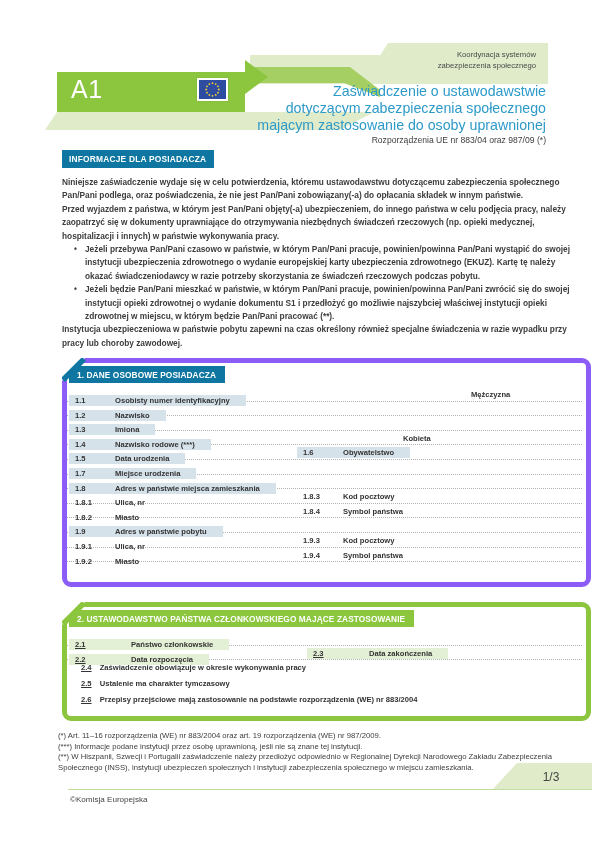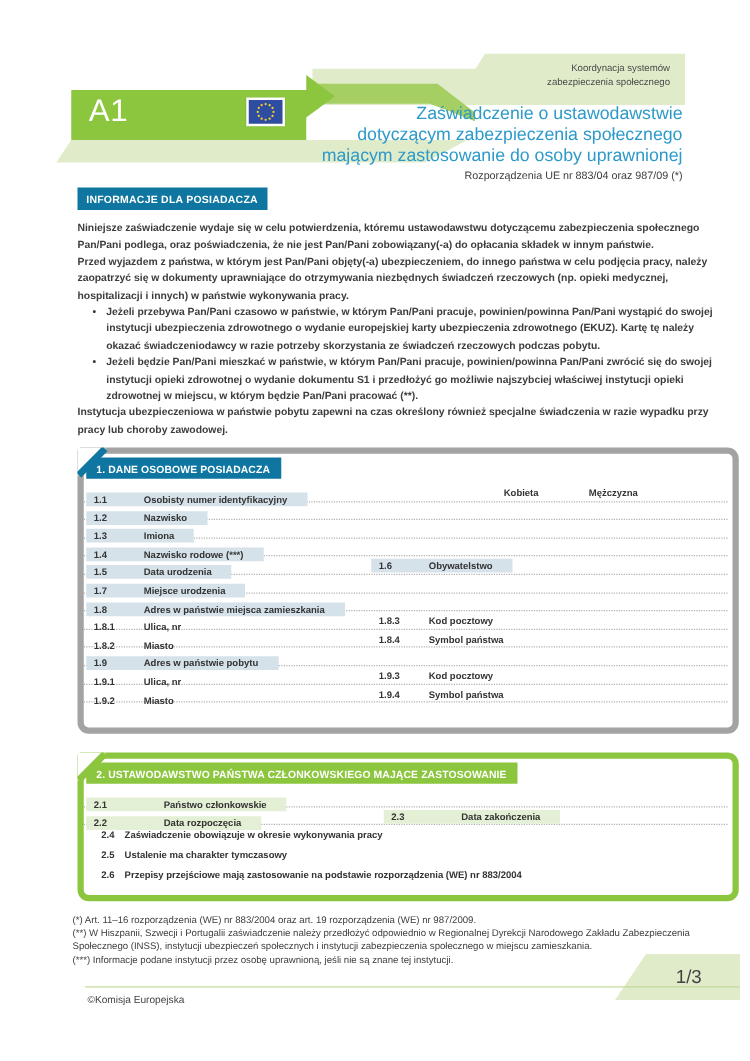--- a/index.html
+++ b/index.html
@@ -37,58 +37,58 @@
   .body-text{
     position:absolute;left:62px;top:176px;width:516px;
     font-size:8.3px;line-height:13.4px;font-weight:bold;color:#3c3c3c;
   }
   .body-text p{margin:0;}
   .bullet{position:relative;padding-left:23px;}
   .bullet:before{content:"\2022";position:absolute;left:12px;}
   
   .secbox{position:absolute;left:62px;width:529px;box-sizing:border-box;
     border-radius:3px 9px 9px 9px;}
-  .sec1{top:358px;height:229px;border:5px solid #a3a3a3;}
+  .sec1{top:358px;height:229px;border:5px solid #8b5cf6;}
   .sec2{top:602px;height:119px;border:5px solid #8cc63f;}
   .corner{position:absolute;top:-5px;left:-5px;width:26px;height:26px;}
   .sec-label{
     display:inline-block;color:#fff;font-weight:bold;font-size:8.3px;
     padding:4px 9px 3px 8px;margin:3px 0 3px 2px;letter-spacing:.1px;
   }
   .sec1 .sec-label{background:#0e76a0;}
   .sec2 .sec-label{background:#8cc63f;text-align:center;}
   .rows{margin:1px 4px 0 0;}
   .frow{position:relative;height:14.6px;box-sizing:border-box;
     border-bottom:1px dotted #b3b3b3;padding-top:2px;}
   .cell{display:inline-flex;align-items:center;height:11px;padding-right:16px;margin-left:2px;gap:10px;}
   .shaded-b{background:#d6e2ea;}
   .shaded-g{background:#e4f0d6;}
   .num{display:inline-block;min-width:30px;padding-left:6px;
     font-size:7.6px;font-weight:bold;color:#333;}
-  .sec2 .num{min-width:46px;}
+  .sec2 .num{min-width:46px;text-decoration:underline;}
   .lbl{font-size:7.6px;font-weight:bold;color:#333;white-space:nowrap;}
   .col2{position:absolute;left:228px;top:2px;}
   .sec2 .col2{left:238px;}
   .sexopt{position:absolute;top:3px;font-size:7.6px;font-weight:bold;color:#333;}
-  .sex-f{left:336px;}
+  .sex-f{left:336px;margin-top:44px;}
   .sex-m{left:404px;}
   .plainrow{margin-left:14px;height:16px;padding-top:3px;box-sizing:border-box;
     font-size:7.6px;font-weight:bold;color:#333;}
   .plainrow .num{min-width:0;padding-left:0;margin-right:6px;}
   
   .footnotes{
     position:absolute;left:58px;top:731px;width:538px;
     font-size:7.7px;line-height:10.6px;font-weight:400;color:#3d3d3d;
   }
   .footnotes p{margin:0;}
   .page-badge{
-    position:absolute;left:492px;top:763px;width:100px;height:37px;background:#dfebc9;
+    position:absolute;left:492px;top:763px;width:100px;height:27px;background:#dfebc9;
     clip-path:polygon(25px 0,100% 0,100% 100%,0 100%);
     display:flex;align-items:center;justify-content:center;
-    font-size:15px;color:#444;font-weight:400;padding-left:18px;box-sizing:border-box;
+    font-size:12px;color:#444;font-weight:400;padding-left:18px;box-sizing:border-box;
   }
   .sep-line{position:absolute;left:68px;top:789px;width:524px;border-top:1px solid #c2dc9e;}
   .copyright{position:absolute;left:70px;top:795px;font-size:8.1px;color:#444;font-weight:400;}
 </style>
 </head>
 <body>
 
 <div class="page">
 
   <svg class="banner" viewBox="0 0 600 150">
@@ -281,21 +281,21 @@
       </div>
       <div class="plainrow">
         <span class="num">2.6</span>
         <span>Przepisy przejściowe mają zastosowanie na podstawie rozporządzenia (WE) nr 883/2004</span>
       </div>
     </div>
   </div>
 
   <div class="footnotes">
     <p>(*) Art. 11–16 rozporządzenia (WE) nr 883/2004 oraz art. 19 rozporządzenia (WE) nr 987/2009.</p>
+    <p>(***) Informacje podane instytucji przez osobę uprawnioną, jeśli nie są znane tej instytucji.</p>
     <p>(**) W Hiszpanii, Szwecji i Portugalii zaświadczenie należy przedłożyć odpowiednio w Regionalnej Dyrekcji Narodowego Zakładu Zabezpieczenia Społecznego (INSS), instytucji ubezpieczeń społecznych i instytucji zabezpieczenia społecznego w miejscu zamieszkania.</p>
-    <p>(***) Informacje podane instytucji przez osobę uprawnioną, jeśli nie są znane tej instytucji.</p>
   </div>
 
   <div class="page-badge">1/3</div>
   <div class="sep-line"></div>
   <div class="copyright">©Komisja Europejska</div>
 
 </div>
 
 </body></html>

